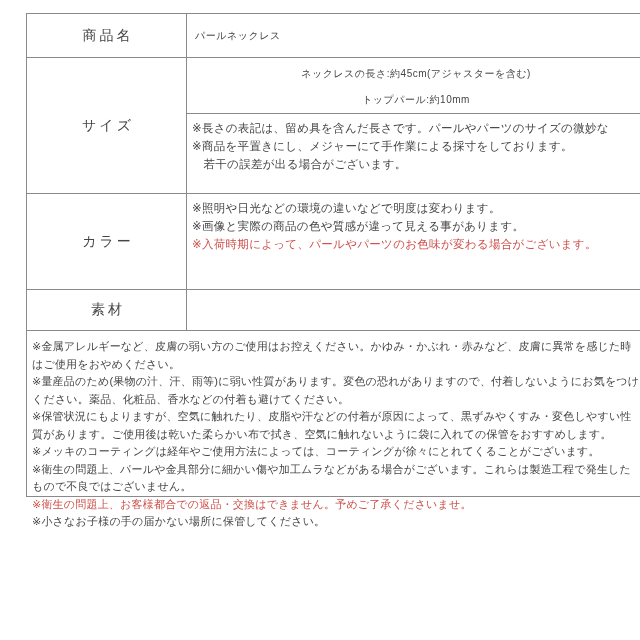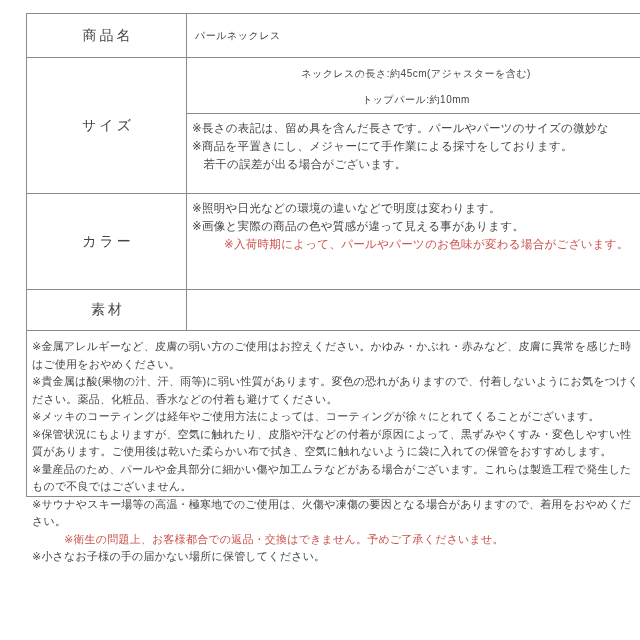--- a/index.html
+++ b/index.html
@@ -82,21 +82,21 @@
     line-height: 18px;
   }
   .note-line.hang { padding-left: 1em; }
   .caution-cell {
     flex: 1 1 auto;
     padding: 7px 4px 0 5px;
     font-size: 11px;
     letter-spacing: 0.2px;
     line-height: 17.5px;
   }
-  .note-red { color: var(--red); margin-left: 32px; }
+  .note-red { color: var(--red); }
 </style>
 </head>
 <body>
 
 <div class="spec-table">
 
   <div class="row row-product">
     <div class="label-cell">商品名</div>
     <div class="content-cell">
       <div class="value-cell value-product">パールネックレス</div>
@@ -130,24 +130,23 @@
   </div>
 
   <div class="row row-material">
     <div class="label-cell">素材</div>
   </div>
 
   <div class="row row-caution">
     <div class="content-cell">
       <div class="caution-cell">
         <div class="note-line">※金属アレルギーなど、皮膚の弱い方のご使用はお控えください。かゆみ・かぶれ・赤みなど、皮膚に異常を感じた時はご使用をおやめください。</div>
-        <div class="note-line">※貴金属は酸(果物の汁、汗、雨等)に弱い性質があります。変色の恐れがありますので、付着しないようにお気をつけください。薬品、化粧品、香水などの付着も避けてください。</div>
+        <div class="note-line">※量産品のため(果物の汁、汗、雨等)に弱い性質があります。変色の恐れがありますので、付着しないようにお気をつけください。薬品、化粧品、香水などの付着も避けてください。</div>
+        <div class="note-line">※保管状況にもよりますが、空気に触れたり、皮脂や汗などの付着が原因によって、黒ずみやくすみ・変色しやすい性質があります。ご使用後は乾いた柔らかい布で拭き、空気に触れないように袋に入れての保管をおすすめします。</div>
         <div class="note-line">※メッキのコーティングは経年やご使用方法によっては、コーティングが徐々にとれてくることがございます。</div>
-        <div class="note-line">※保管状況にもよりますが、空気に触れたり、皮脂や汗などの付着が原因によって、黒ずみやくすみ・変色しやすい性質があります。ご使用後は乾いた柔らかい布で拭き、空気に触れないように袋に入れての保管をおすすめします。</div>
-        <div class="note-line">※量産品のため、パールや金具部分に細かい傷や加工ムラなどがある場合がございます。これらは製造工程で発生したもので不良ではございません。</div>
-        <div class="note-line">※サウナやスキー場等の高温・極寒地でのご使用は、火傷や凍傷の要因となる場合がありますので、着用をおやめください。</div>
+        <div class="note-line">※衛生の問題上、パールや金具部分に細かい傷や加工ムラなどがある場合がございます。これらは製造工程で発生したもので不良ではございません。</div>
         <div class="note-line note-red">※衛生の問題上、お客様都合での返品・交換はできません。予めご了承くださいませ。</div>
         <div class="note-line">※小さなお子様の手の届かない場所に保管してください。</div>
       </div>
     </div>
   </div>
 
 </div>
 
 </body></html>

